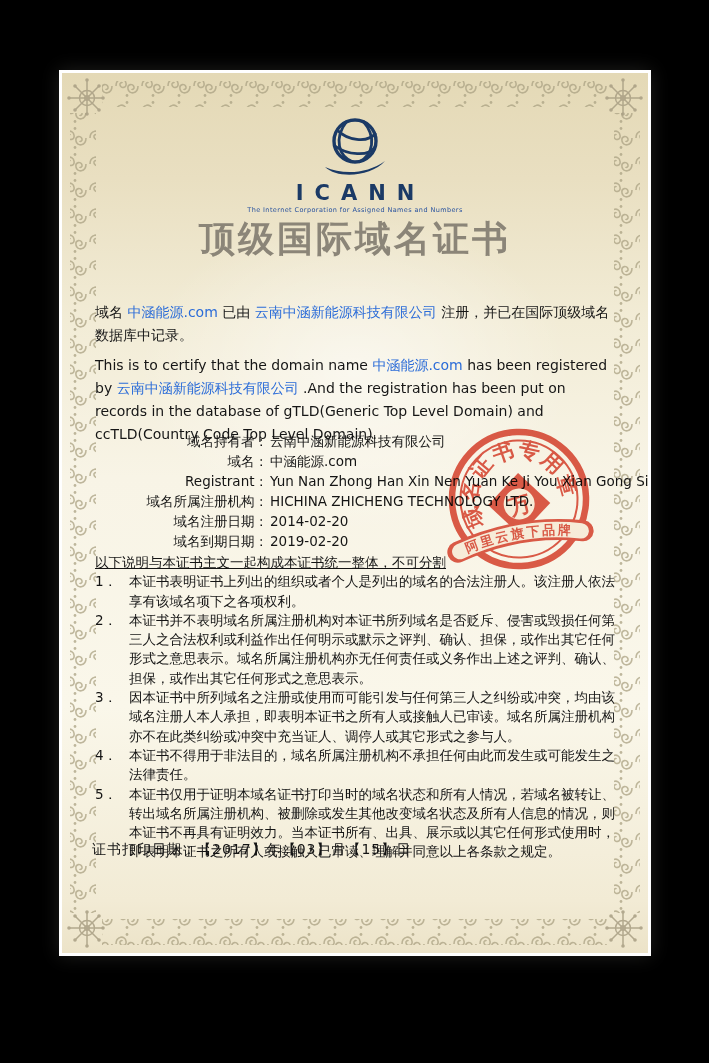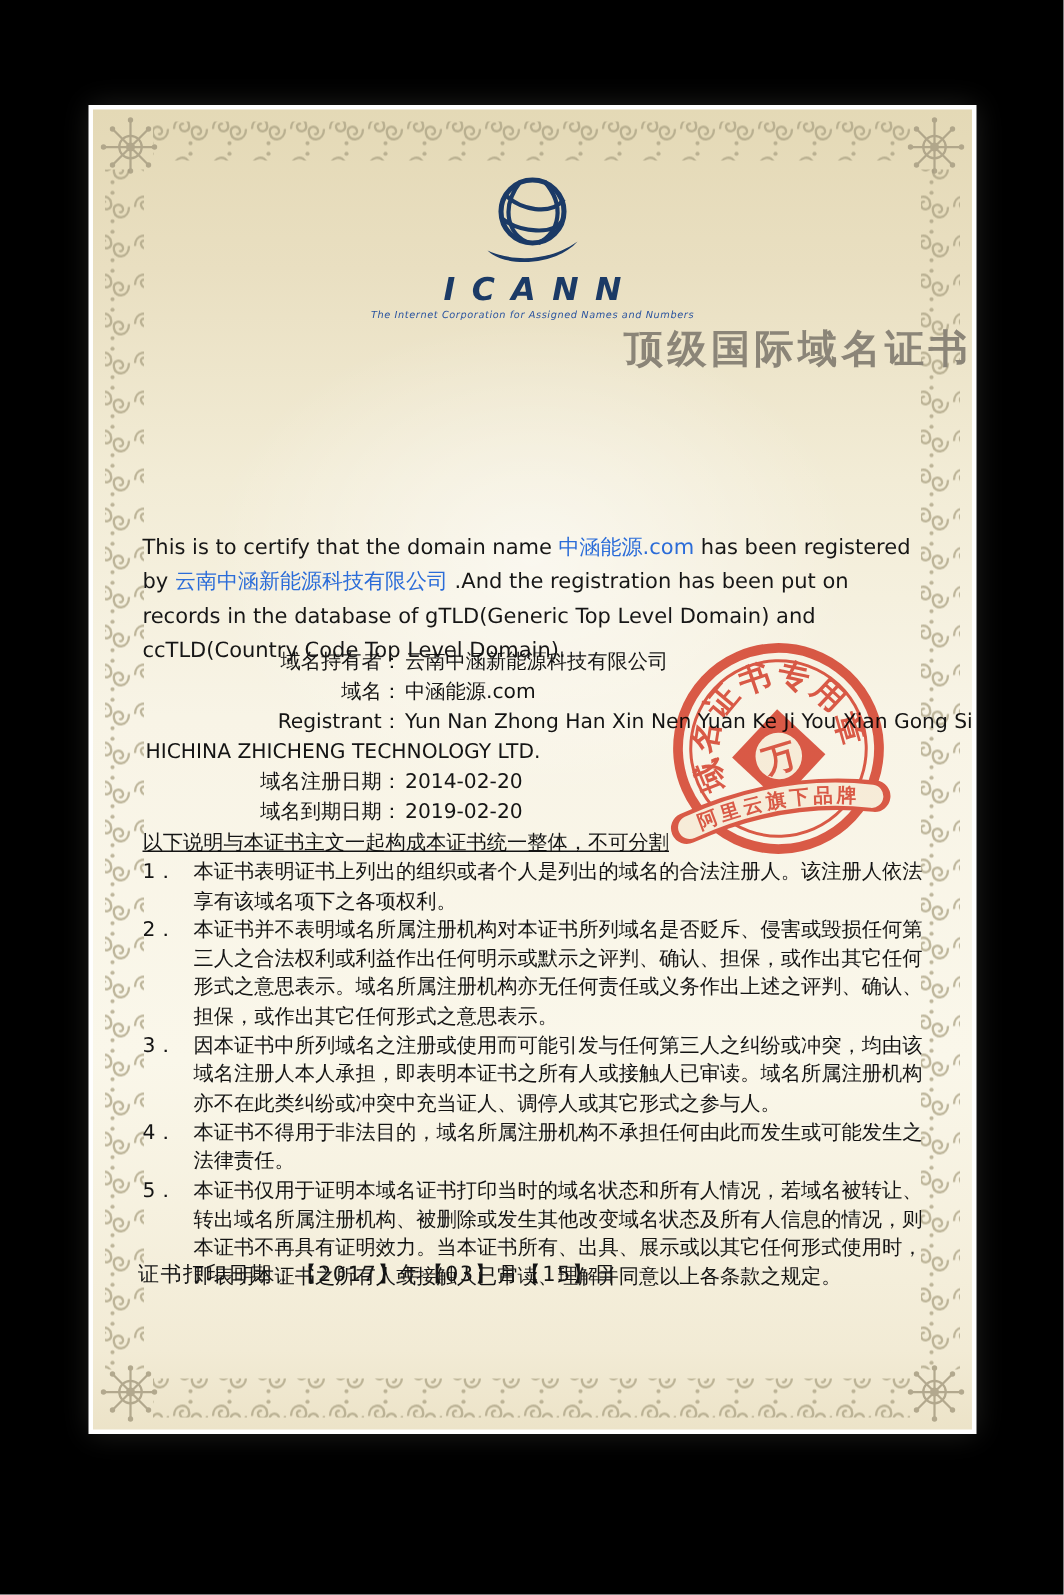--- a/index.html
+++ b/index.html
@@ -13,26 +13,26 @@
   }
   .paper{
     position:absolute;inset:3px;
     background:
       radial-gradient(ellipse 300px 220px at 50% 34%, rgba(255,255,255,.55), rgba(255,255,255,0) 72%),
       linear-gradient(180deg,#e4d9b6 0%,#e9dfc1 12%,#f2ecd6 28%,#f8f4e6 46%,#faf7ea 72%,#f2ebd5 94%,#ece3c8 100%);
   }
   .border-svg{position:absolute;left:0;top:0;}
   .content{position:absolute;inset:0;}
 
-  .logo{position:absolute;left:0;right:0;top:44px;text-align:center;color:#1b3a66;font-style:italic;}
+  .logo{position:absolute;left:0;right:0;top:44px;text-align:center;color:#1b3a66;}
   .logo-name{font-size:21px;font-weight:bold;letter-spacing:11px;padding-left:11px;margin-top:2px;}
   .logo-tagline{font-size:6.5px;letter-spacing:.4px;color:#27519e;margin-top:1px;}
 
-  .title-cn{position:absolute;left:0;right:0;top:142px;margin:0;text-align:right;
-    font-size:26px;font-weight:bold;color:#8b8578;letter-spacing:3px;}
+  .title-cn{position:absolute;left:0;right:0;top:142px;margin:0;text-align:center;
+    font-size:36px;font-weight:bold;color:#8b8578;letter-spacing:3px;}
   .title-en{position:absolute;left:0;right:0;top:176px;margin:0;text-align:center;
     font-family:"Liberation Serif",serif;font-size:17px;font-weight:bold;color:#8a8374;letter-spacing:.4px;}
 
   .bodytext{color:#161616;font-size:14px;line-height:23px;}
   .intro-cn{position:absolute;left:33px;width:524px;top:228px;margin:0;}
   .intro-en{position:absolute;left:33px;width:524px;top:281px;margin:0;}
   .hl{color:#2b6cd8;}
 
   .details{position:absolute;left:33px;top:358px;width:524px;font-size:13.5px;color:#141414;}
   .drow{display:flex;line-height:20px;}
@@ -104,37 +104,39 @@
             <path d="M41,4 C55,20 51,38 37,45" stroke-width="2.8"></path>
           </g>
           <path d="M3,50 C21,58 45,57 63,44 C49,60 15,62 3,50 Z" fill="#1b3a66"></path>
         </svg>
         <div class="logo-name">ICANN</div>
         <div class="logo-tagline">The Internet Corporation for Assigned Names and Numbers</div>
       </div>
 
       <h1 class="title-cn">顶级国际域名证书</h1>
 
+      <p class="intro-cn bodytext"><span>域名 </span><span class="hl">中涵能源.com</span><span> 已由 </span><span class="hl">云南中涵新能源科技有限公司</span><span> 注册，并已在国际顶级域名数据库中记录。</span></p>
 
       <p class="intro-en bodytext"><span>This is to certify that the domain name </span><span class="hl">中涵能源.com</span><span> has been registered by </span><span class="hl">云南中涵新能源科技有限公司</span><span> .And the registration has been put on records in the database of gTLD(Generic Top Level Domain) and ccTLD(Country Code Top Level Domain).</span></p>
 
       <div class="details">
         <div class="drow">
           <span class="dlabel">域名持有者：</span>
           <span class="dvalue">云南中涵新能源科技有限公司</span>
         </div>
         <div class="drow">
           <span class="dlabel">域名：</span>
           <span class="dvalue">中涵能源.com</span>
         </div>
         <div class="drow">
           <span class="dlabel">Registrant：</span>
           <span class="dvalue">Yun Nan Zhong Han Xin Nen Yuan Ke Ji You Xian Gong Si</span>
         </div>
         <div class="drow">
+          <span class="dlabel">域名所属注册机构：</span>
           <span class="dvalue">HICHINA ZHICHENG TECHNOLOGY LTD.</span>
         </div>
         <div class="drow">
           <span class="dlabel">域名注册日期：</span>
           <span class="dvalue">2014-02-20</span>
         </div>
         <div class="drow">
           <span class="dlabel">域名到期日期：</span>
           <span class="dvalue">2019-02-20</span>
         </div>

